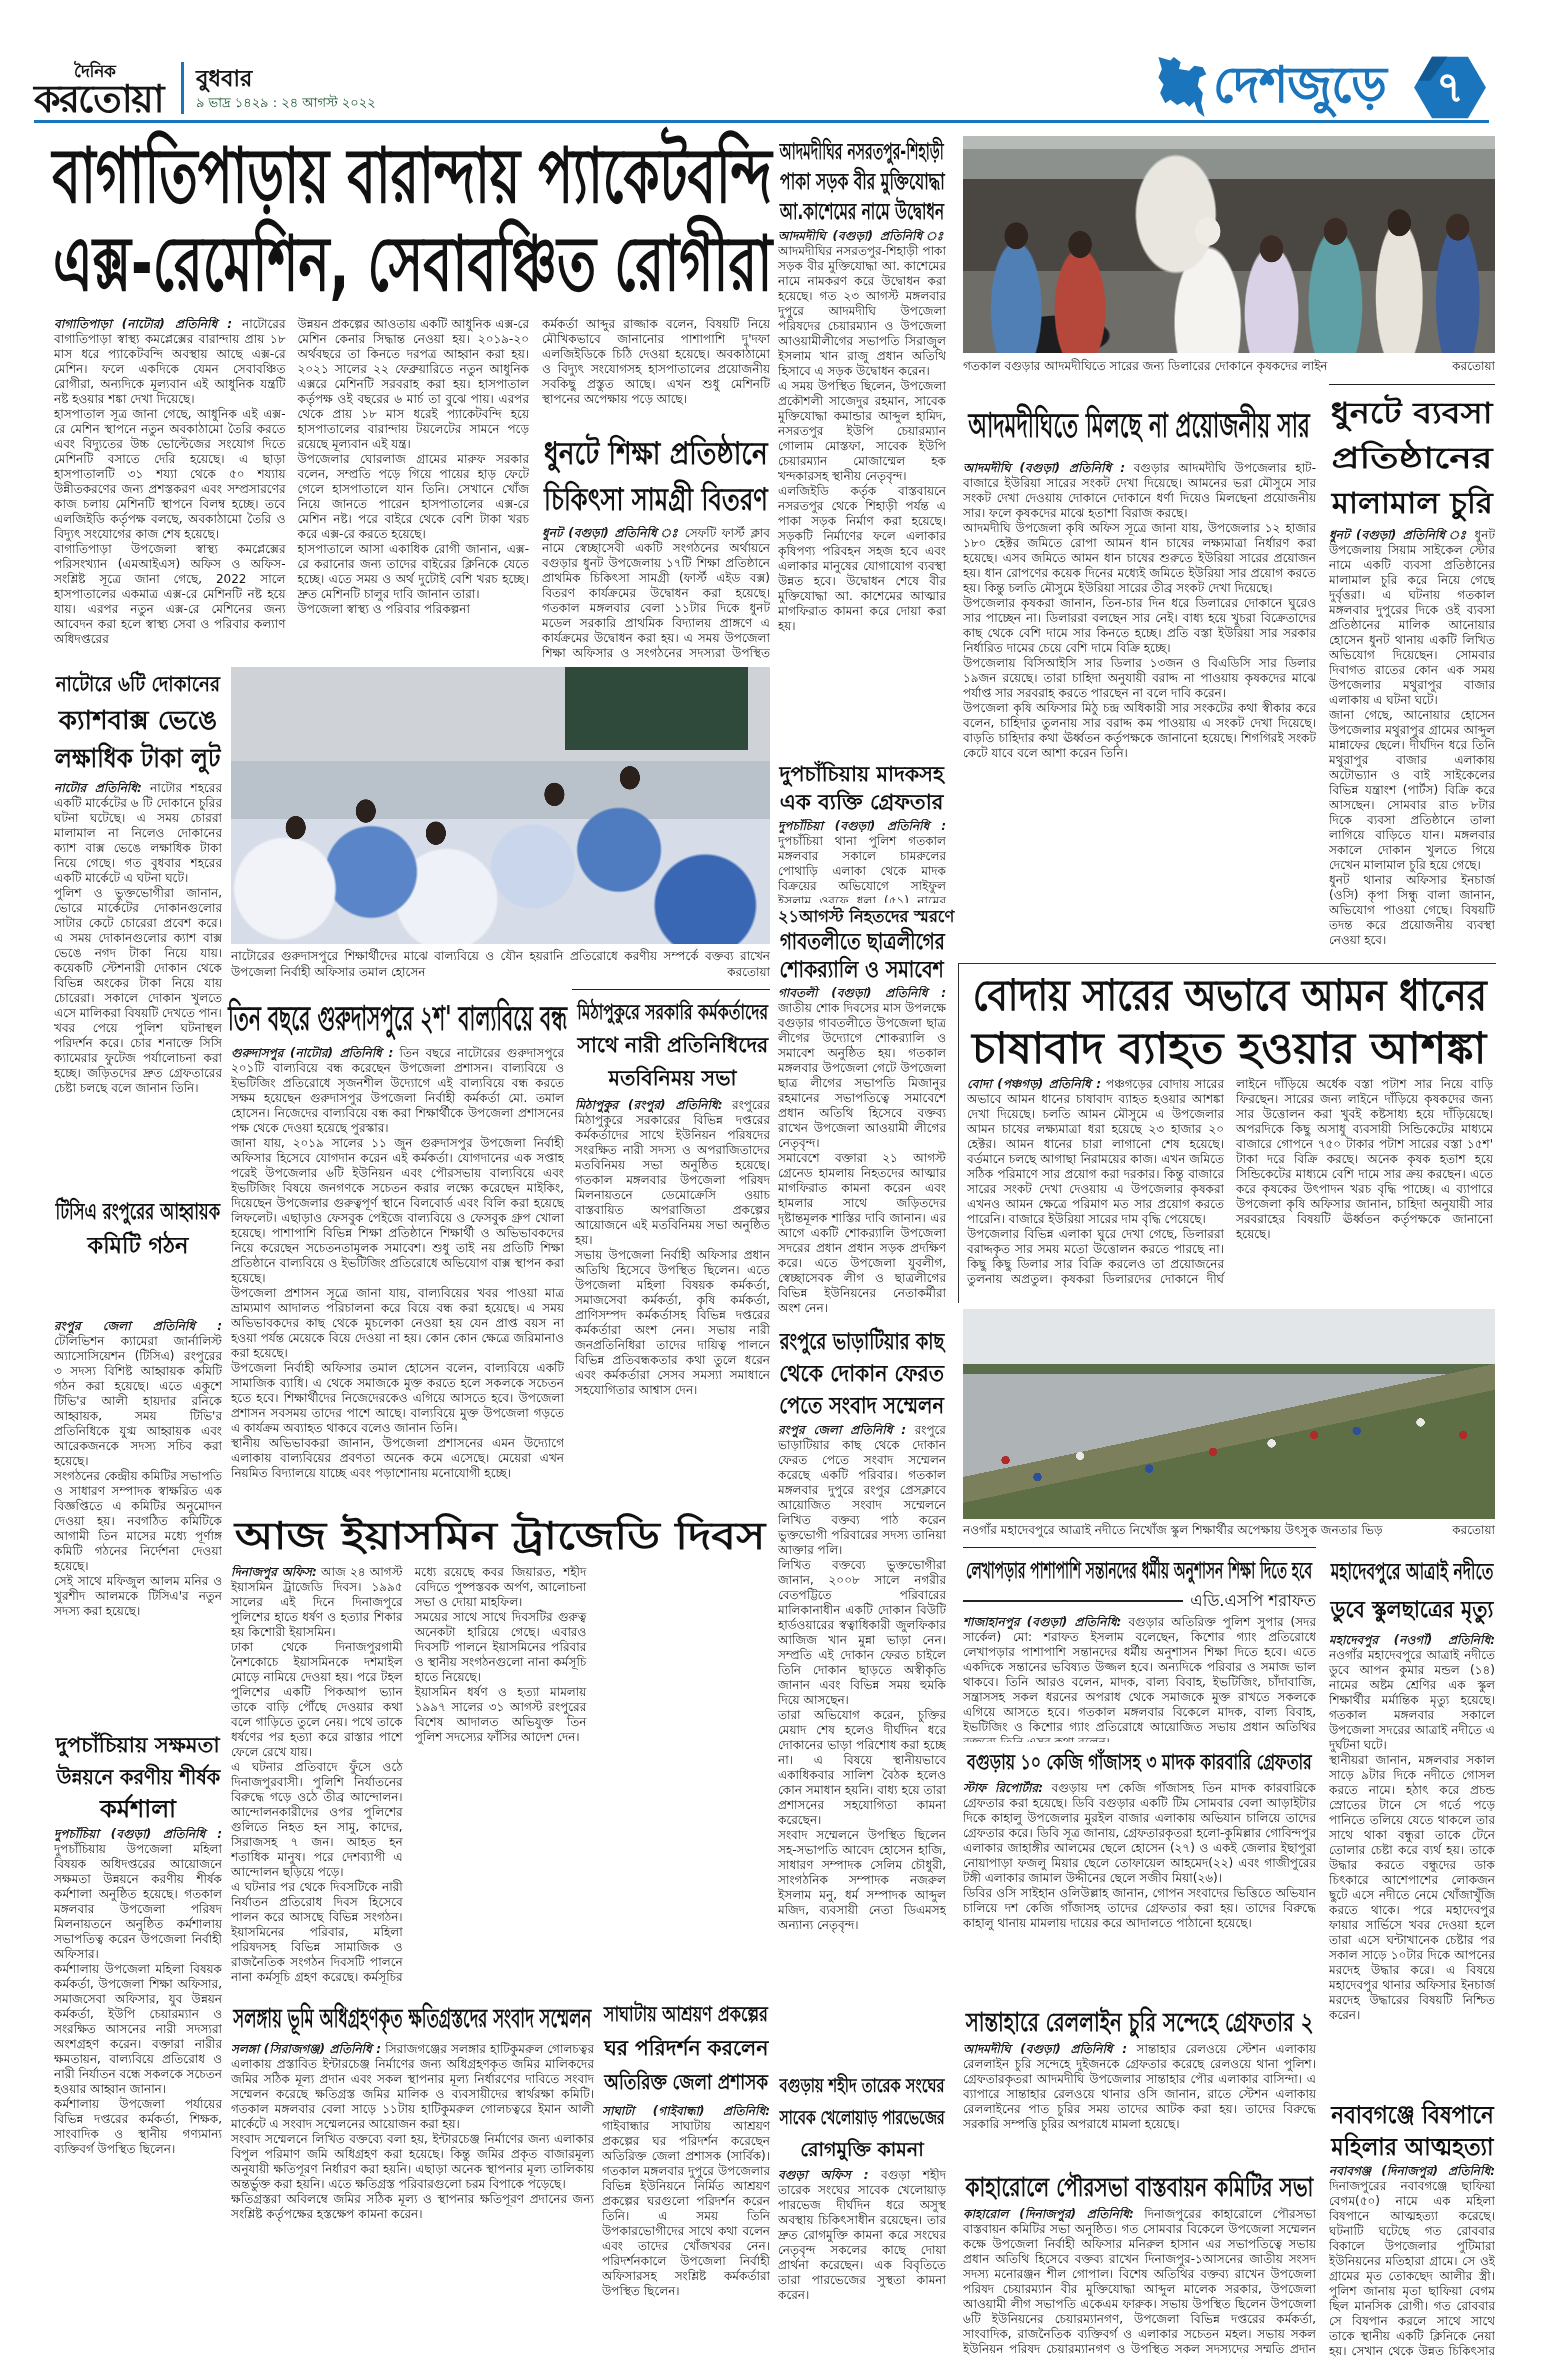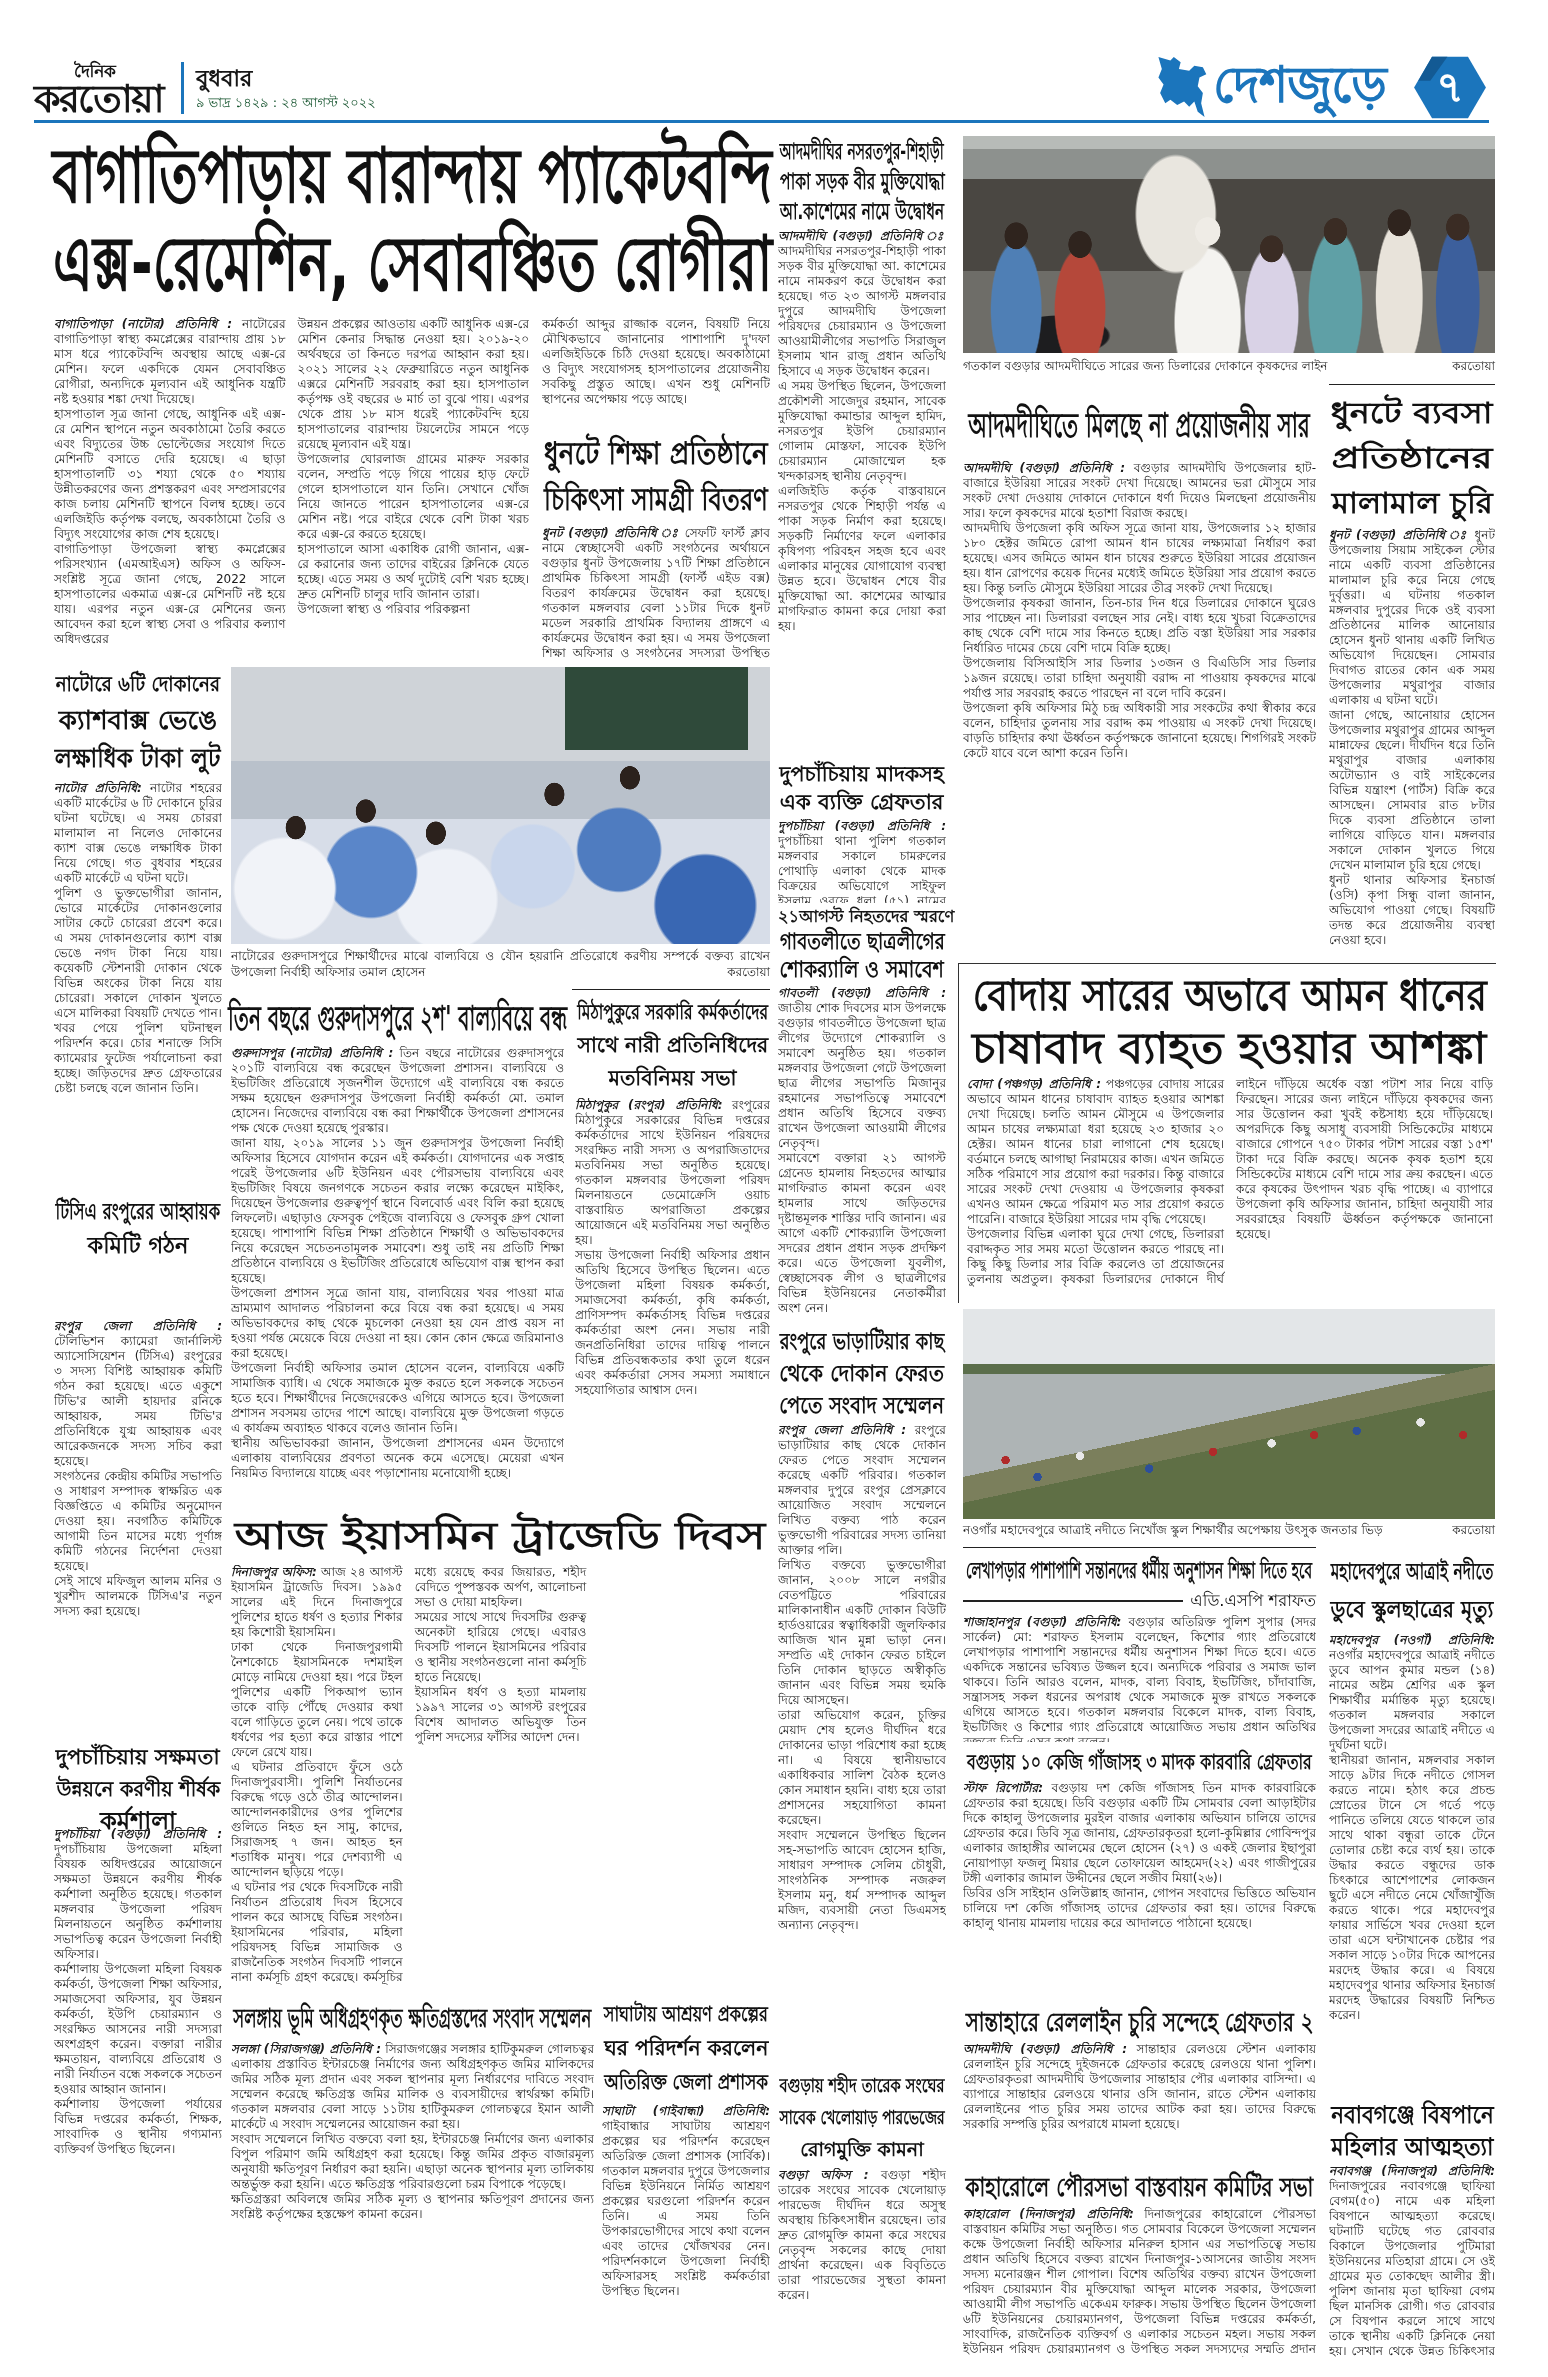--- a/index.html
+++ b/index.html
@@ -358,21 +358,21 @@
   <div class="hl-line" style="font-size:22.4px;line-height:34px;">
       <span class="fit" style="transform: scaleX(1);">কমিটি গঠন</span>
     </div>
 </div>
 <div class="abs body" style="left:54px;top:1319px;width:168px;height:403px;">
   <p><span class="dl">রংপুর জেলা প্রতিনিধি :</span> <span>টেলিভিশন ক্যামেরা জার্নালিস্ট অ্যাসোসিয়েশন (টিসিএ) রংপুরের ৩ সদস্য বিশিষ্ট আহ্বায়ক কমিটি গঠন করা হয়েছে। এতে একুশে টিভি'র আলী হায়দার রনিকে আহ্বায়ক, সময় টিভি'র প্রতিনিধিকে যুগ্ম আহ্বায়ক এবং আরেকজনকে সদস্য সচিব করা হয়েছে।</span></p>
   <p>সংগঠনের কেন্দ্রীয় কমিটির সভাপতি ও সাধারণ সম্পাদক স্বাক্ষরিত এক বিজ্ঞপ্তিতে এ কমিটির অনুমোদন দেওয়া হয়। নবগঠিত কমিটিকে আগামী তিন মাসের মধ্যে পূর্ণাঙ্গ কমিটি গঠনের নির্দেশনা দেওয়া হয়েছে।</p>
   <p>সেই সাথে মফিজুল আলম মনির ও খুরশীদ আলমকে টিসিএ'র নতুন সদস্য করা হয়েছে।</p>
 </div>
 
-<div class="abs hl" style="left:54px;top:1729px;width:168px;margin-top:12px;">
+<div class="abs hl" style="left:54px;top:1729px;width:168px;">
   <div class="hl-line" style="font-size:20.6px;line-height:32px;">
       <span class="fit" style="transform: scaleX(1.02742);">দুপচাঁচিয়ায় সক্ষমতা</span>
     </div>
   <div class="hl-line" style="font-size:20.6px;line-height:32px;">
       <span class="fit" style="transform: scaleX(0.936765);">উন্নয়নে করণীয় শীর্ষক</span>
     </div>
   <div class="hl-line" style="font-size:24px;line-height:32px;">
       <span class="fit" style="transform: scaleX(1);">কর্মশালা</span>
     </div>
 </div>

